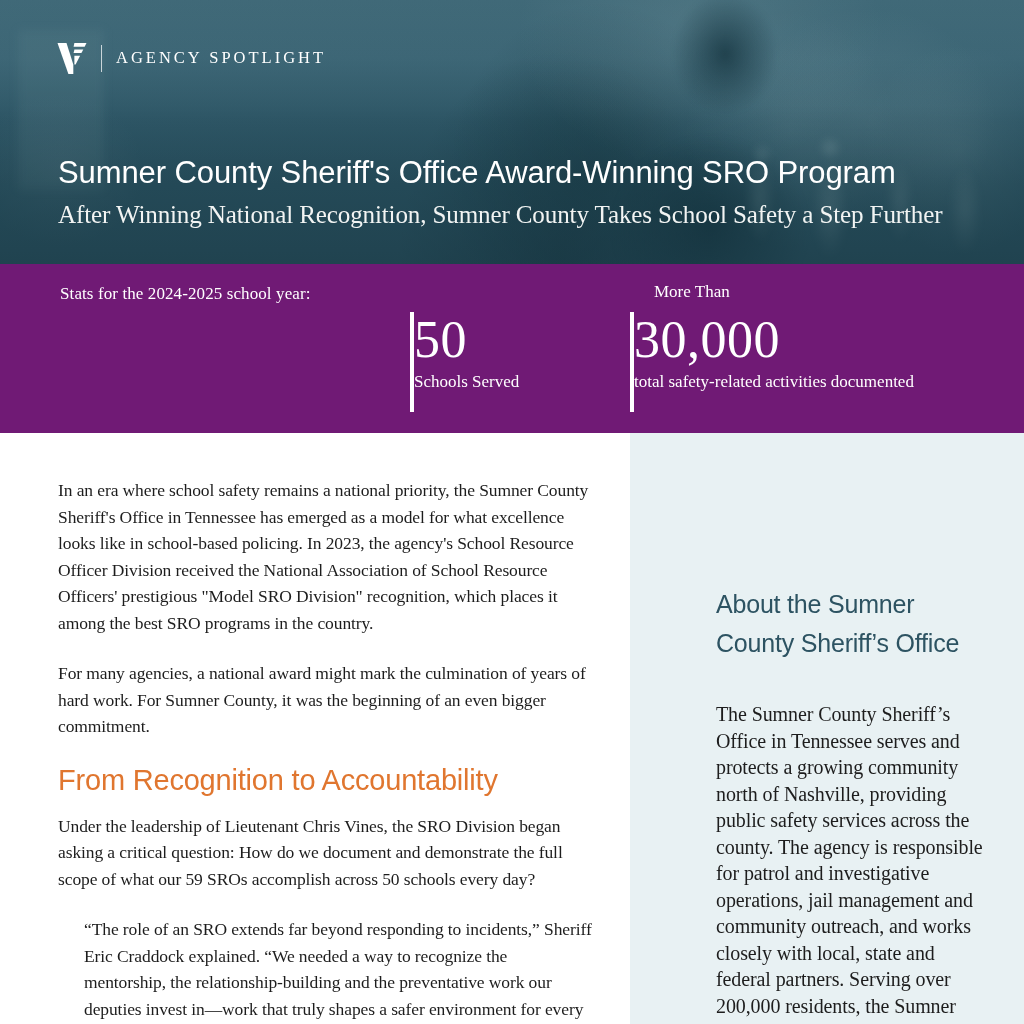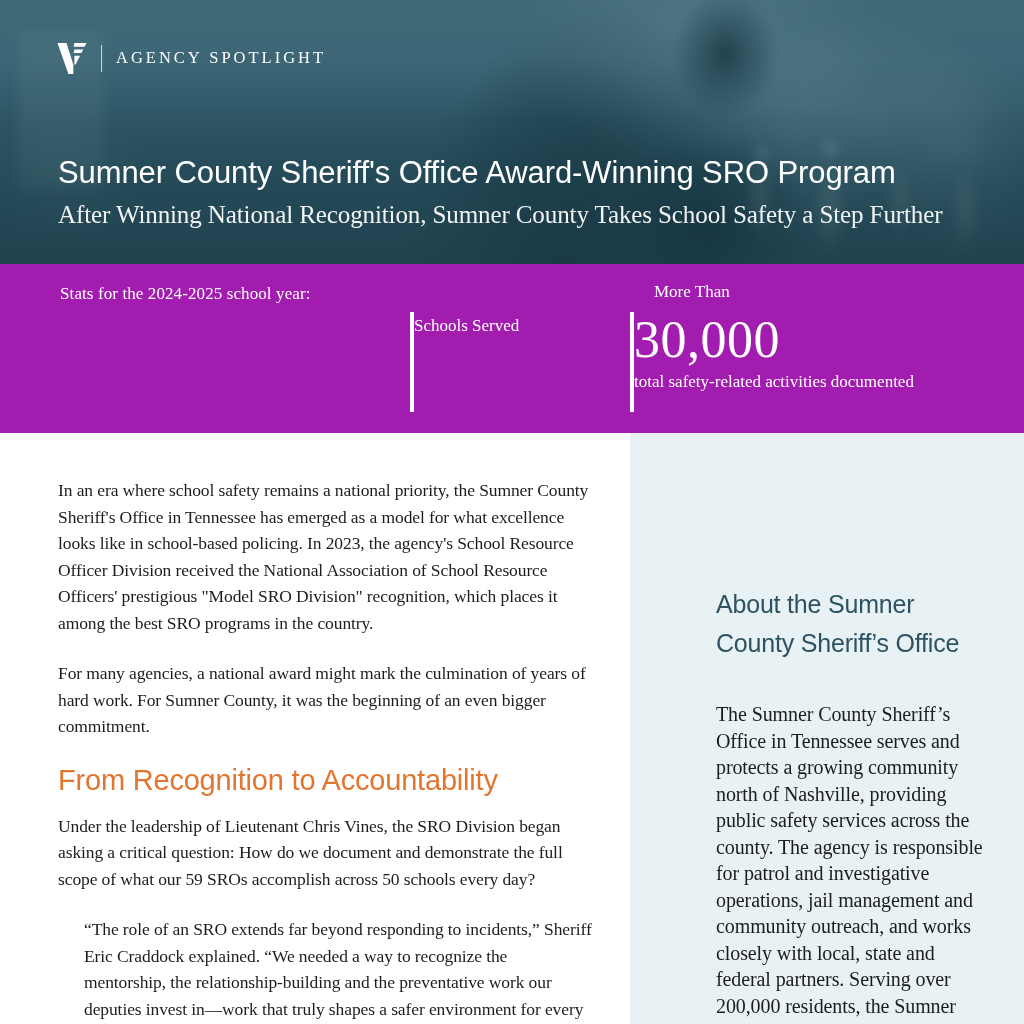--- a/index.html
+++ b/index.html
@@ -72,21 +72,21 @@
     position:absolute; left:58px; top:200px; z-index:5;
     font-family:"Liberation Serif", serif;
     font-size:26px; font-weight:400; color:#f2f4f3;
     letter-spacing:-0.15px; white-space:nowrap;
     transform:scaleX(0.965); transform-origin:left center;
   }
 
   
   .stats {
     position:relative; width:1024px; height:169px;
-    background:#a21caf; overflow:hidden;
+    background:#701a75; overflow:hidden;
   }
   .stats-label {
     position:absolute; left:60px; top:20px;
     font-family:"Liberation Serif", serif;
     font-size:17px; color:#ffffff; letter-spacing:0.1px;
   }
   .stat {
     position:absolute; top:48px; 
     border-left:4px solid #ffffff; height:100px;
   }
@@ -170,20 +170,21 @@
 
     <div class="hero-title">Sumner County Sheriff's Office Award-Winning SRO Program</div>
     <div class="hero-subtitle">After Winning National Recognition, Sumner County Takes School Safety a Step Further</div>
   </div>
 
   <div class="stats">
     <div class="stats-label">Stats for the 2024-2025 school year:</div>
 
 
     <div class="stat s2">
+      <div class="value">50</div>
       <div class="caption">Schools Served</div>
     </div>
 
     <div class="stat s3">
       <div class="eyebrow">More Than</div>
       <div class="value">30,000</div>
       <div class="caption">total safety-related activities documented</div>
     </div>
   </div>
 

